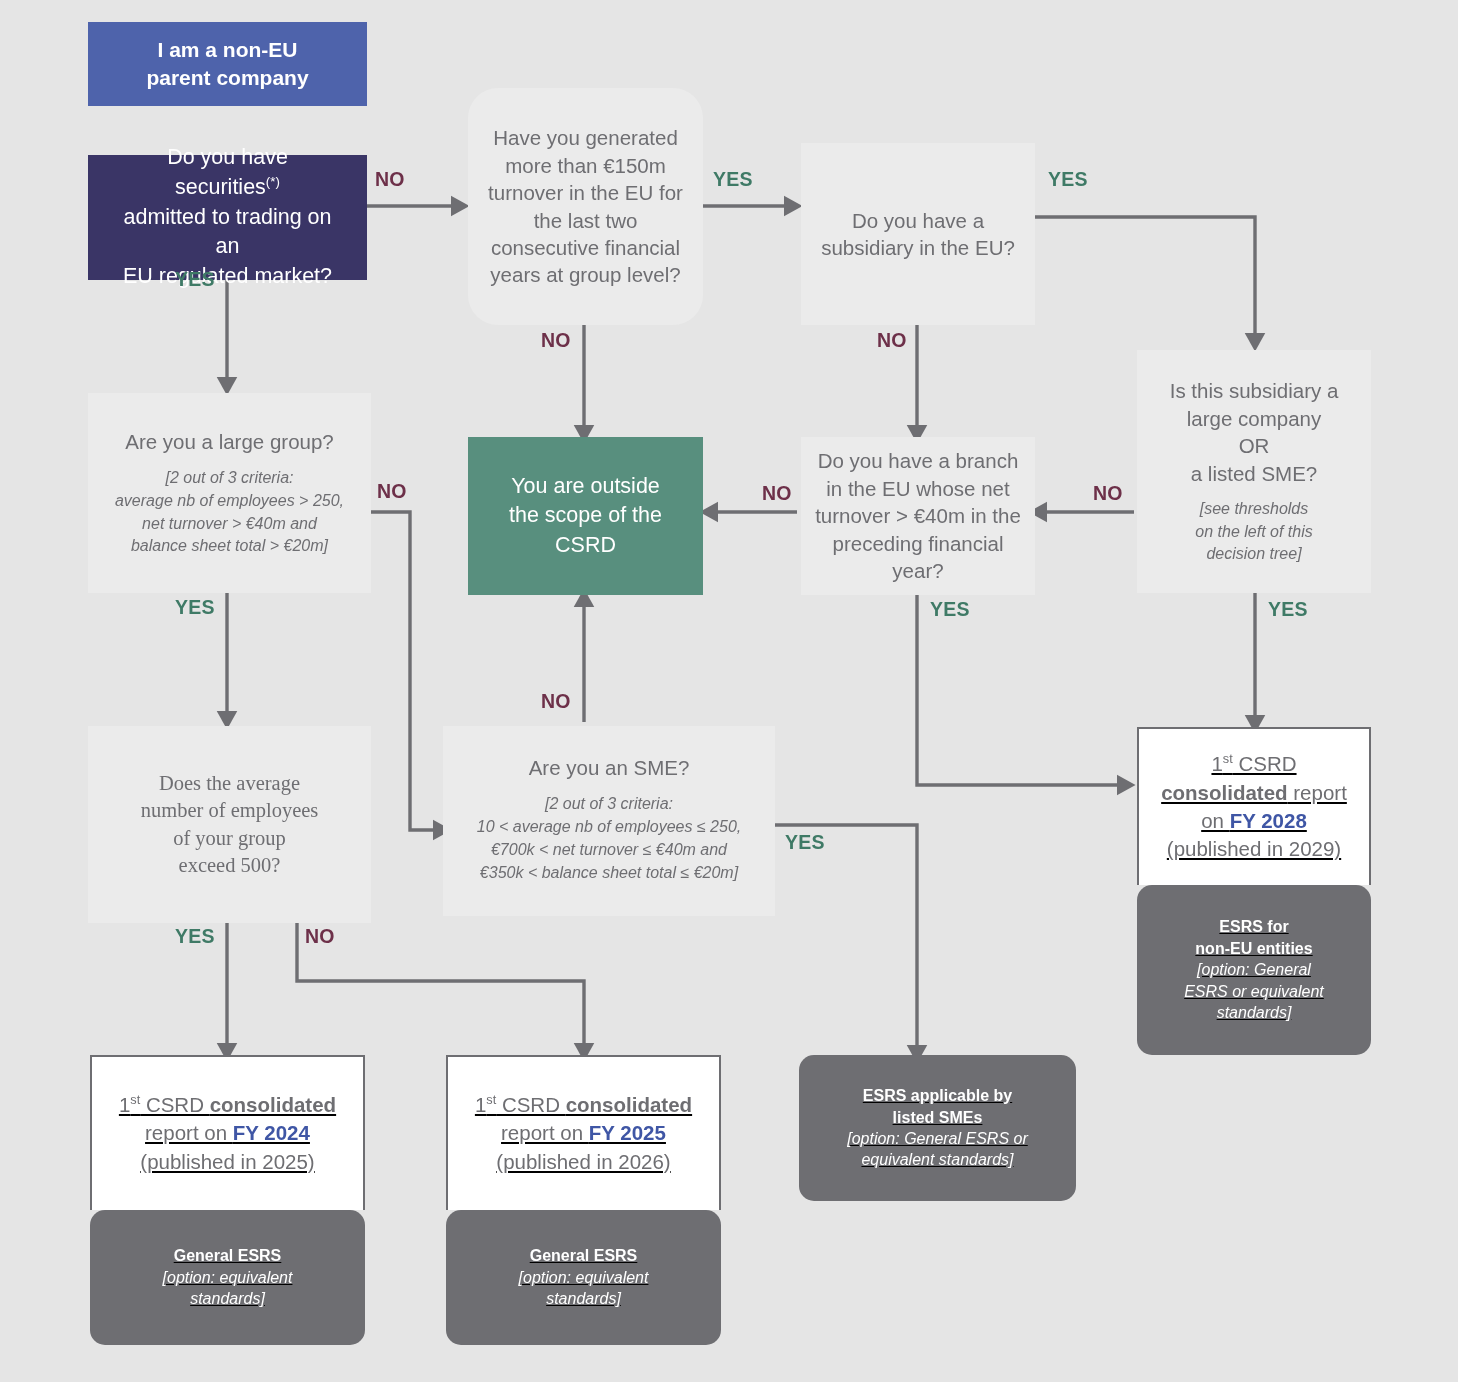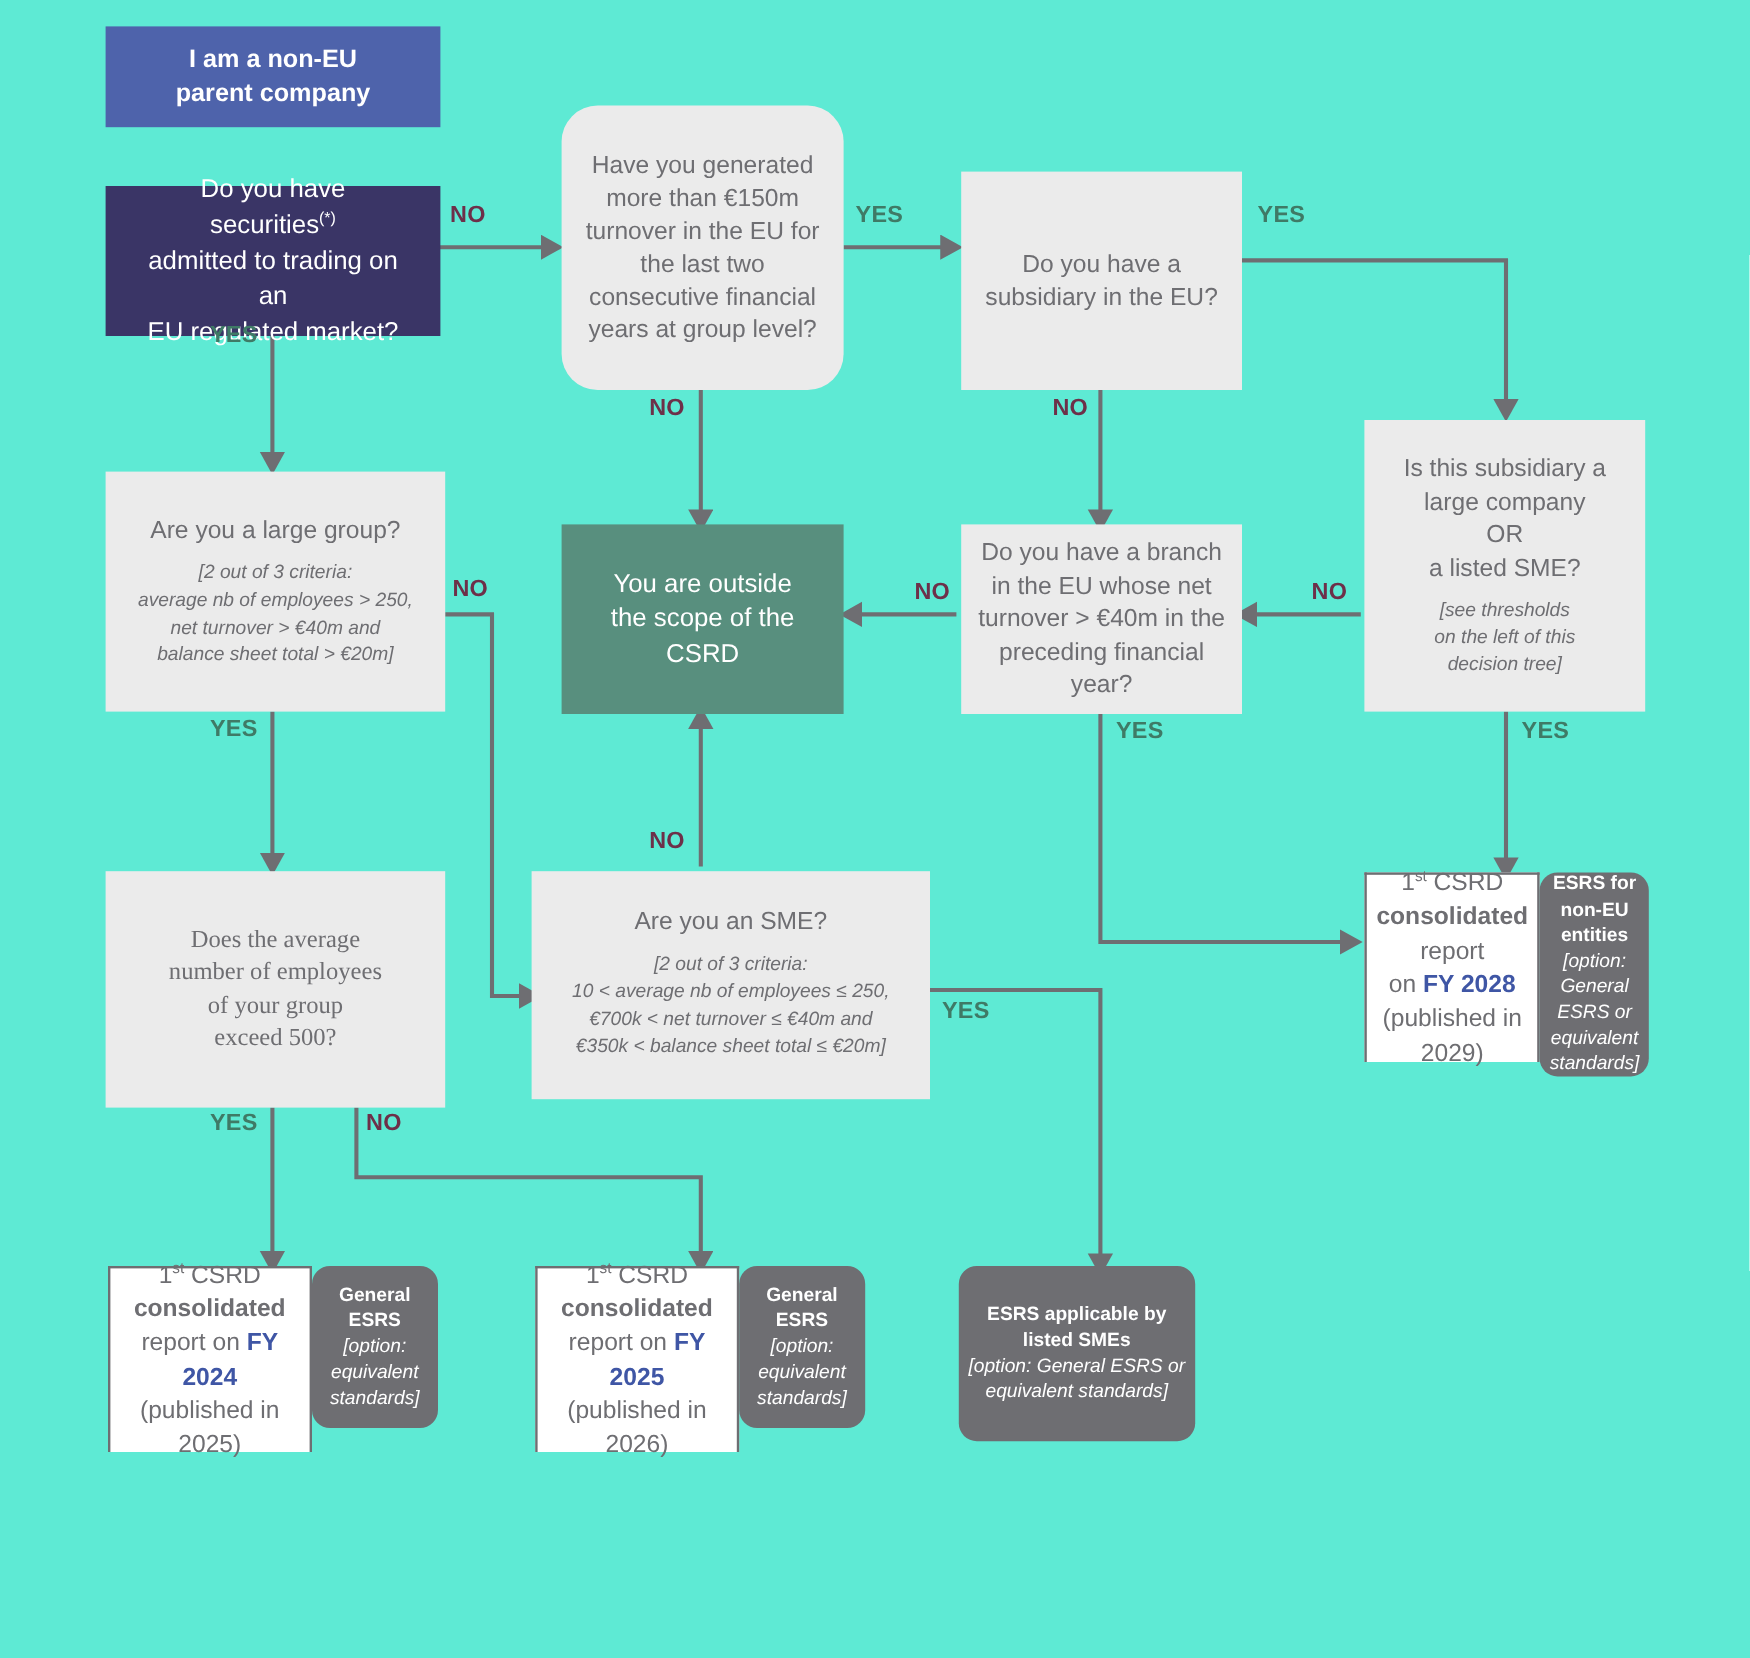--- a/index.html
+++ b/index.html
@@ -1,32 +1,32 @@
 <!DOCTYPE html>
 <html><head>
 <meta charset="utf-8">
 <style>
   html,body{margin:0;padding:0;background:#ffffff;}
   body{font-family:"Liberation Sans","DejaVu Sans",sans-serif;}
-  #canvas{position:relative;width:1458px;height:1382px;background:#5eead4;overflow:hidden;}
+  #canvas{position:relative;width:1458px;height:1382px;background:#e5e5e5;overflow:hidden;}
 
   .box{position:absolute;box-sizing:border-box;display:flex;flex-direction:column;
        align-items:center;justify-content:center;text-align:center;}
 
   
   .b-blue{background:#4e63ab;color:#fff;font-weight:bold;font-size:21px;line-height:1.32;}
   .b-navy{background:#3a3566;color:#fff;font-size:21.5px;line-height:1.38;}
   .b-gray{background:#ebebeb;color:#6e6e72;font-size:20.5px;line-height:1.34;}
   .b-green{background:#588f7e;color:#fff;font-size:21.5px;line-height:1.38;}
 
   .b-gray .crit,.b-green .crit{font-style:italic;font-size:16px;line-height:1.4;margin-top:11px;}
   .crit{font-style:italic;}
 
   
-  .outcome{position:absolute;box-sizing:border-box;display:flex;flex-direction:row;}
+  .outcome{position:absolute;box-sizing:border-box;display:flex;flex-direction:column;text-decoration:underline;}
   .out-top{box-sizing:border-box;border:2px solid #6e6e72;border-bottom:none;background:#fff;
            color:#6e6e72;font-size:20.5px;line-height:1.38;display:flex;flex-direction:column;
            align-items:center;justify-content:center;text-align:center;padding:6px 8px;}
   .out-top b{color:#6e6e72;}
   .fy{color:#3f56a5;font-weight:bold;}
   .out-note{font-style:italic;font-size:15.5px;margin-top:9px;color:#6e6e72;line-height:1.3;}
   .out-foot{box-sizing:border-box;background:#6e6e72;color:#fff;font-size:16px;line-height:1.34;
             display:flex;flex-direction:column;align-items:center;justify-content:center;
             text-align:center;padding:8px 8px;border-radius:15px;}
   .out-foot .hd{font-weight:bold;}

